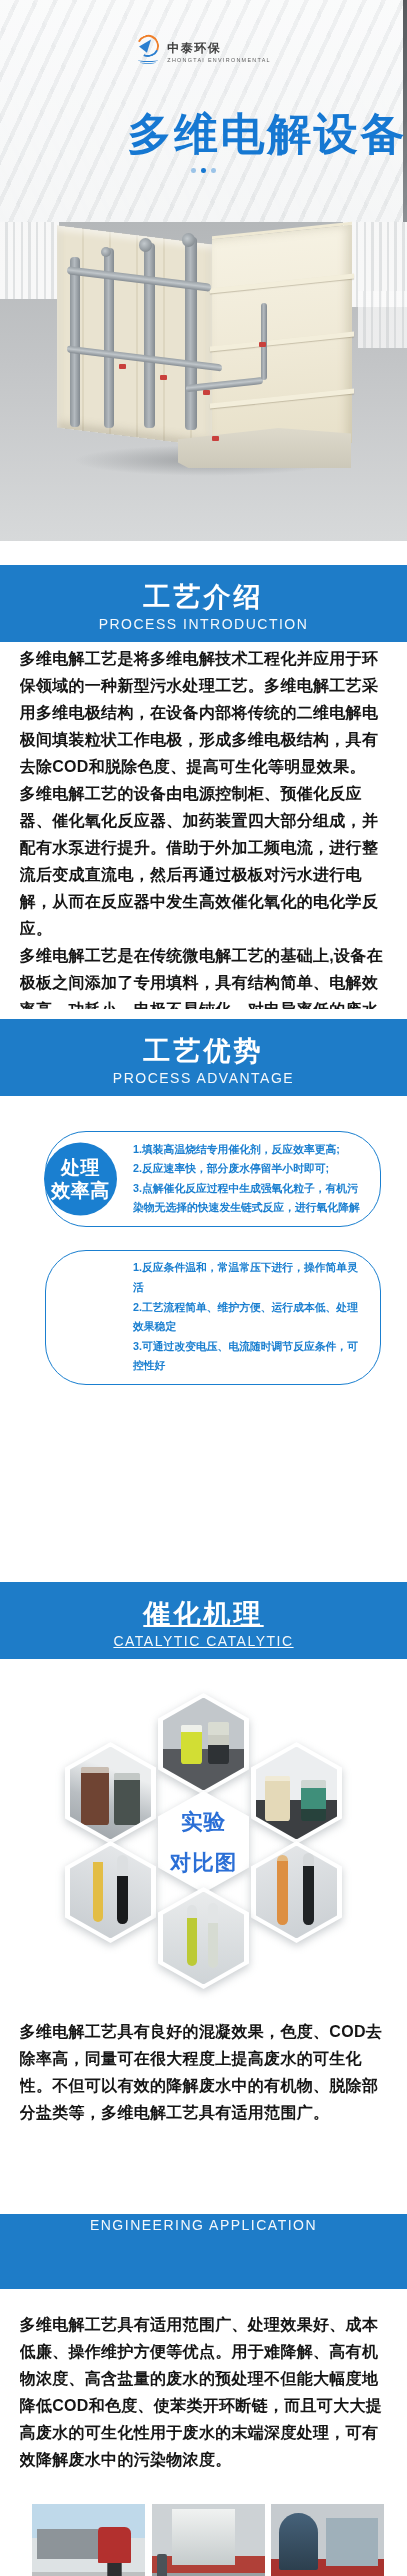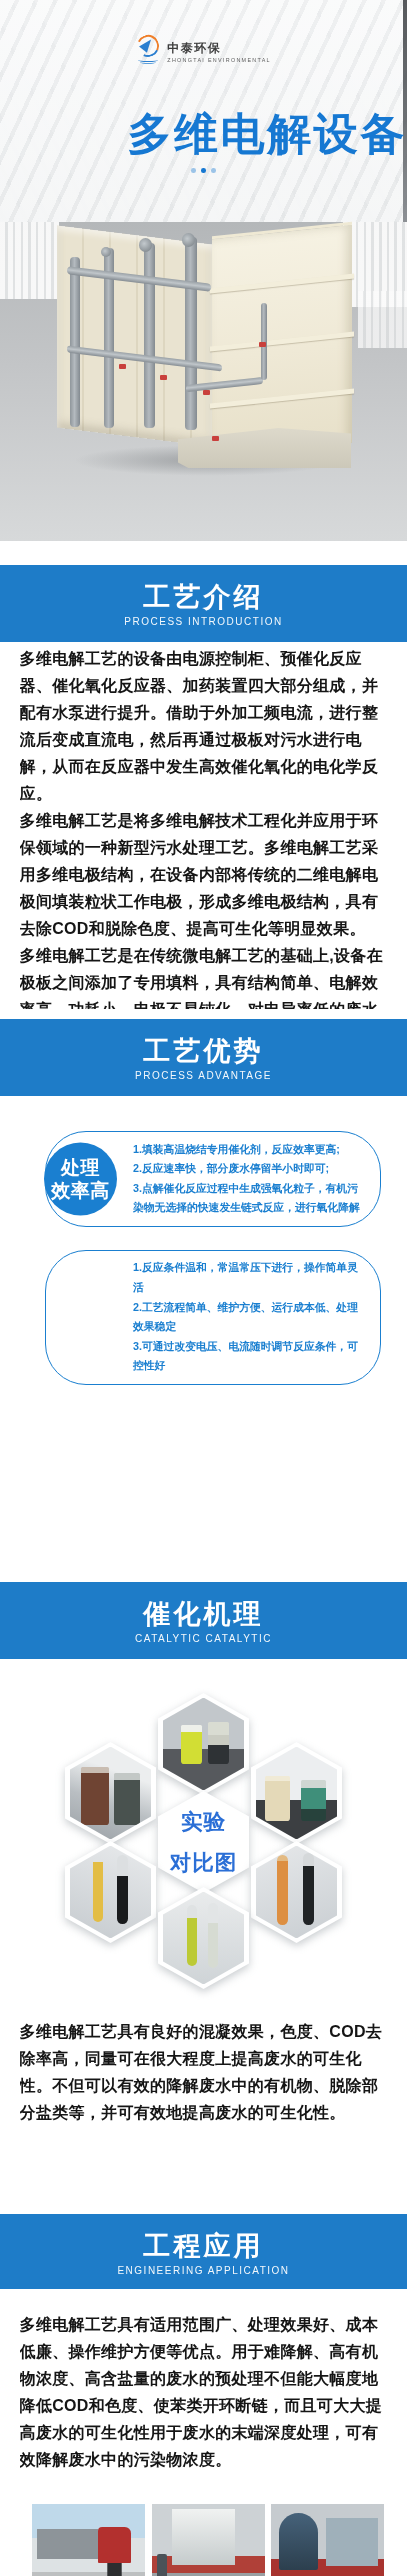--- a/index.html
+++ b/index.html
@@ -60,21 +60,21 @@
   .pipe.h { background:linear-gradient(180deg,#9aa1a6 0%,#c0c6ca 45%,#868d93 100%); }
   .valve { position:absolute; width:7.2px; height:4.6px; background:#c9403c; border-radius:1px; }
   .flange { position:absolute; width:13.4px; height:13.4px; border-radius:50%;
      background:radial-gradient(circle at 40% 40%, #c3c9cd, #8b9297 70%); }
   .eq-base { position:absolute; left:121px; top:202px; width:173px; height:40px;
      background:linear-gradient(180deg,#ddd9cb,#ccc8b9); clip-path:polygon(0 28%,58% 0,100% 14%,100% 100%,6% 100%,0 86%); }
 
   
   .band { position:absolute; left:0; width:407px; height:77px; background:#1e7cc8; text-align:center; color:#fff; }
   .band-title { padding-top:15.5px; font-size:27px; font-weight:900; letter-spacing:3.1px; line-height:1.2; }
-  .band-sub { margin-top:3.1px; font-size:10px; letter-spacing:1.5px; color:rgba(255,255,255,.95); }
+  .band-sub { margin-top:3.1px; font-size:14px; letter-spacing:1.5px; color:rgba(255,255,255,.95); }
 
   
   .bodytext { position:absolute; left:19.6px; right:19.6px; font-size:16px; line-height:27px;
      font-weight:600; color:#151515; letter-spacing:0.3px; overflow:hidden; }
   .bodytext p { margin:0; }
 
   
   .advantages { position:absolute; left:0; top:1131px; width:407px; }
   .pill { position:relative; margin:0 26px 23px 45px; min-height:76px;
      border:1.5px solid #1a7fd0; border-radius:41px; background:#fff; }
@@ -168,22 +168,22 @@
       <div class="valve" style="left:202px; top:116px;"></div>
       <div class="valve" style="left:155px; top:210px;"></div>
     </div>
   </div>
 
   <div class="band" style="top:541px;margin-top:24px;">
     <div class="band-title">工艺介绍</div>
     <div class="band-sub">PROCESS INTRODUCTION</div>
   </div>
   <div class="bodytext" style="top:645px; height:364px;">
+    <p>多维电解工艺是将多维电解技术工程化并应用于环保领域的一种新型污水处理工艺。多维电解工艺采用多维电极结构，在设备内部将传统的二维电解电极间填装粒状工作电极，形成多维电极结构，具有去除COD和脱除色度、提高可生化等明显效果。</p>
     <p>多维电解工艺的设备由电源控制柜、预催化反应器、催化氧化反应器、加药装置四大部分组成，并配有水泵进行提升。借助于外加工频电流，进行整流后变成直流电，然后再通过极板对污水进行电解，从而在反应器中发生高效催化氧化的电化学反应。</p>
-    <p>多维电解工艺是将多维电解技术工程化并应用于环保领域的一种新型污水处理工艺。多维电解工艺采用多维电极结构，在设备内部将传统的二维电解电极间填装粒状工作电极，形成多维电极结构，具有去除COD和脱除色度、提高可生化等明显效果。</p>
     <p>多维电解工艺是在传统微电解工艺的基础上,设备在极板之间添加了专用填料，具有结构简单、电解效率高、功耗小、电极不易钝化、对电导率低的废水有良好的适应性等特点。</p>
   </div>
 
   <div class="band" style="top:1019px;">
     <div class="band-title">工艺优势</div>
     <div class="band-sub">PROCESS ADVANTAGE</div>
   </div>
 
   <div class="advantages">
     <div class="pill">
@@ -195,21 +195,21 @@
 2.反应速率快，部分废水停留半小时即可;
 3.点解催化反应过程中生成强氧化粒子，有机污染物无选择的快速发生链式反应，进行氧化降解</div>
     </div>
     <div class="pill">
       <div class="pill-text">1.反应条件温和，常温常压下进行，操作简单灵活
 2.工艺流程简单、维护方便、运行成本低、处理效果稳定
 3.可通过改变电压、电流随时调节反应条件，可控性好</div>
     </div>
   </div>
 
-  <div class="band" style="top:1582px;">
+  <div class="band" style="top:1582px;text-decoration:underline;">
     <div class="band-title">催化机理</div>
     <div class="band-sub">CATALYTIC CATALYTIC</div>
   </div>
 
   <div class="hexwrap" style="left:158px; top:1693px;">
     <div class="hex">
         <div class="hex-in" style="background:linear-gradient(180deg,#c2c7cb 0 55%,#56595d 55% 100%);">
       <span class="bk" style="left:22%; width:26%; height:42%; background:linear-gradient(180deg,#eef0ea 0 18%,#d2de34 18%);"></span>
       <span class="bk" style="left:55%; width:26%; height:46%; background:linear-gradient(180deg,#d9dcd2 0 30%,#caccc2 30% 55%,#2e3235 55%);"></span>
     </div>
@@ -258,25 +258,24 @@
   <div class="hexwrap" style="left:158px; top:1887px;">
     <div class="hex">
         <div class="hex-in" style="background:linear-gradient(180deg,#e9ebec,#cfd4d7);">
       <span class="tube" style="left:30%; top:14%; width:12%; height:66%; background:linear-gradient(180deg,#dfe2e3 0 22%,#bcca35 22%);"></span>
       <span class="tube" style="left:56%; top:12%; width:12%; height:70%; background:linear-gradient(180deg,#e2e5e6 0 30%,#d6dbd2 30%);"></span>
     </div>
       </div>
   </div>
 
   <div class="bodytext" style="top:2018px; height:124px;">
-    <p>多维电解工艺具有良好的混凝效果，色度、COD去除率高，同量可在很大程度上提高废水的可生化性。不但可以有效的降解废水中的有机物、脱除部分盐类等，并可有效地提高废水的可生化性。</p>
+    <p>多维电解工艺具有良好的混凝效果，色度、COD去除率高，同量可在很大程度上提高废水的可生化性。不但可以有效的降解废水中的有机物、脱除部分盐类等，多维电解工艺具有适用范围广。</p>
   </div>
 
   <div class="band" style="top:2214px; height:75px;">
-    <div class="band-title">工程应用</div>
     <div class="band-sub">ENGINEERING APPLICATION</div>
   </div>
 
   <div class="bodytext" style="top:2311px; height:190px;">
     <p>多维电解工艺具有适用范围广、处理效果好、成本低廉、操作维护方便等优点。用于难降解、高有机物浓度、高含盐量的废水的预处理不但能大幅度地降低COD和色度、使苯类开环断链，而且可大大提高废水的可生化性用于废水的末端深度处理，可有效降解废水中的污染物浓度。</p>
   </div>
 
   <div class="photo-grid">
     <div class="photo" style="background:linear-gradient(180deg,#bfd9ea 0 38%,#dde2e4 38% 76%,#bdc0c1 76%);">
       <i style="left:4%; top:28%; width:54%; height:34%; background:#8d9499;"></i>

